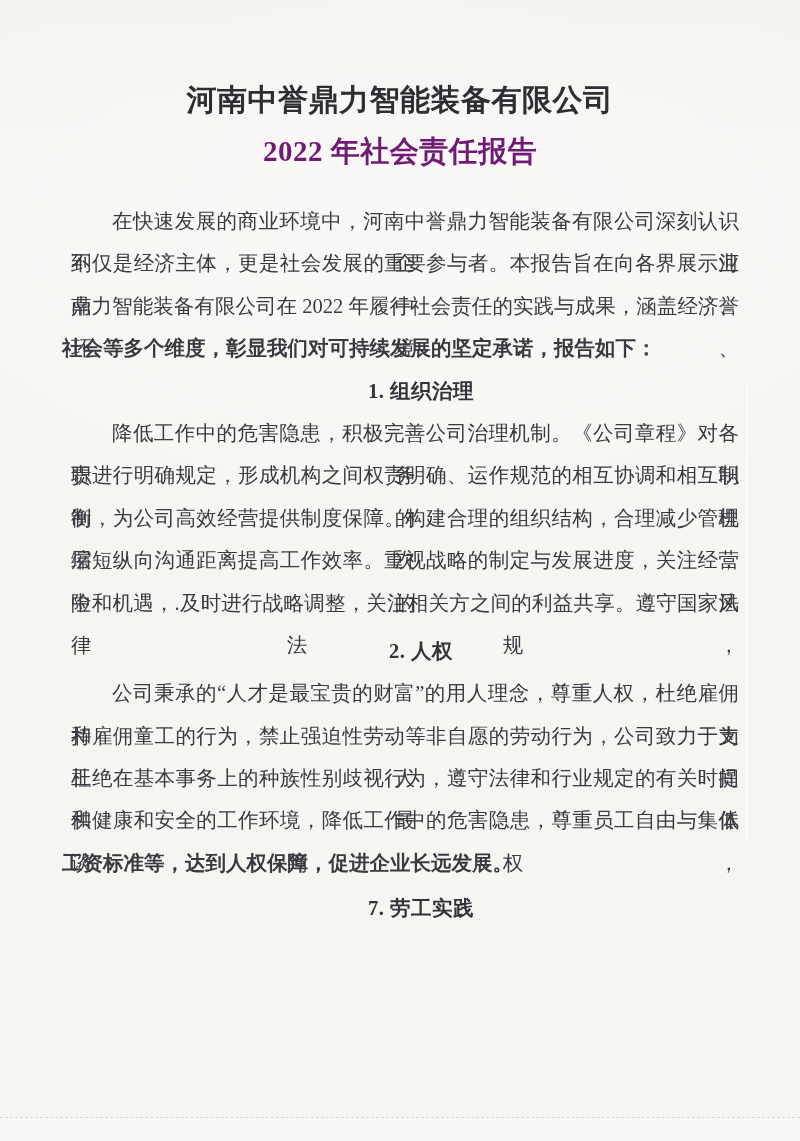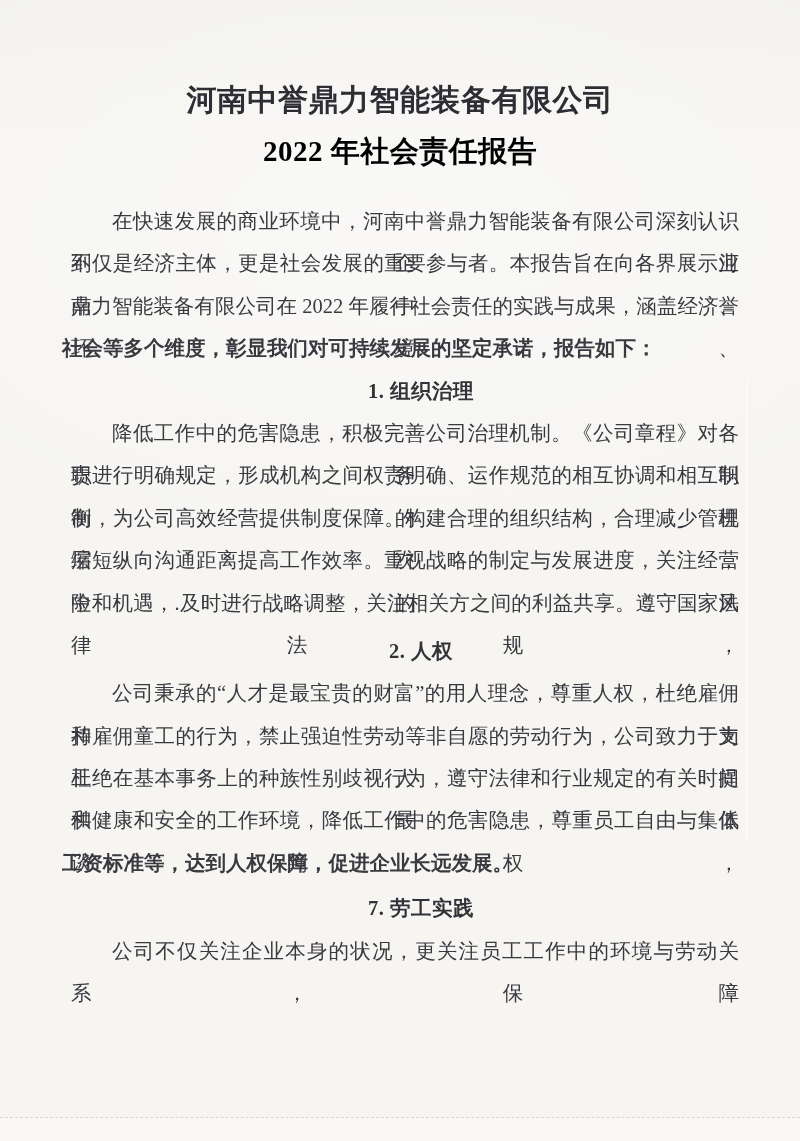--- a/index.html
+++ b/index.html
@@ -32,21 +32,21 @@
     font-size: 30px;
     font-weight: bold;
     color: #2e2d33;
     letter-spacing: 0.5px;
     line-height: 36px;
   }
   .doc-subtitle {
     text-align: center;
     font-size: 29px;
     font-weight: bold;
-    color: #000000;
+    color: #701a75;
     letter-spacing: 0.5px;
     line-height: 36px;
     margin-top: 15px;
   }
   .doc-body {
     position: absolute;
     left: 62px;
     right: 61px;
     top: 200px;
   }
@@ -130,20 +130,19 @@
     <div class="heading gap-md">2. 人权</div>
 
     <div class="line full indent">公司秉承的“人才是最宝贵的财富”的用人理念，尊重人权，杜绝雇佣和支</div>
     <div class="line full">持雇佣童工的行为，禁止强迫性劳动等非自愿的劳动行为，公司致力于为工人提</div>
     <div class="line full">杜绝在基本事务上的种族性别歧视行为，遵守法律和行业规定的有关时间和最低</div>
     <div class="line full">供健康和安全的工作环境，降低工作中的危害隐患，尊重员工自由与集体谈判权，</div>
     <div class="line end">工资标准等，达到人权保障，促进企业长远发展。</div>
 
     <div class="heading gap-sm">7. 劳工实践</div>
 
-    <div class="line full indent">公司不仅关注企业本身的状况，更关注员工工作中的环境与劳动关系，保障</div>
 
   </div>
 
   <div class="scan-crease"></div>
   <div class="scan-bottom-edge"></div>
 
 </div>
 
 </body></html>

